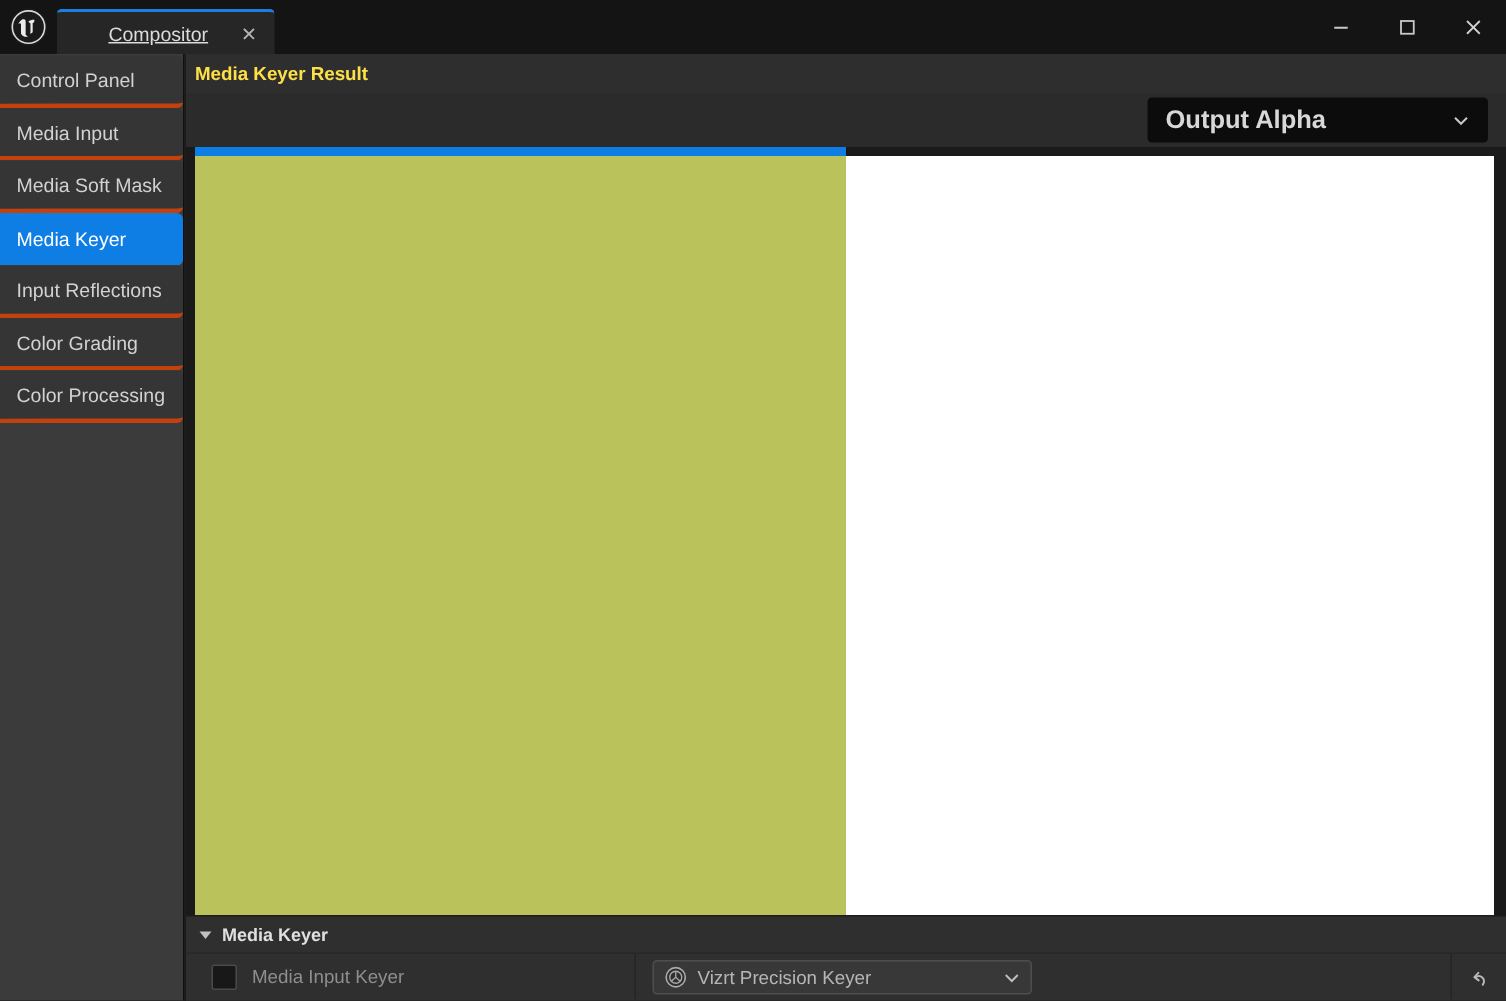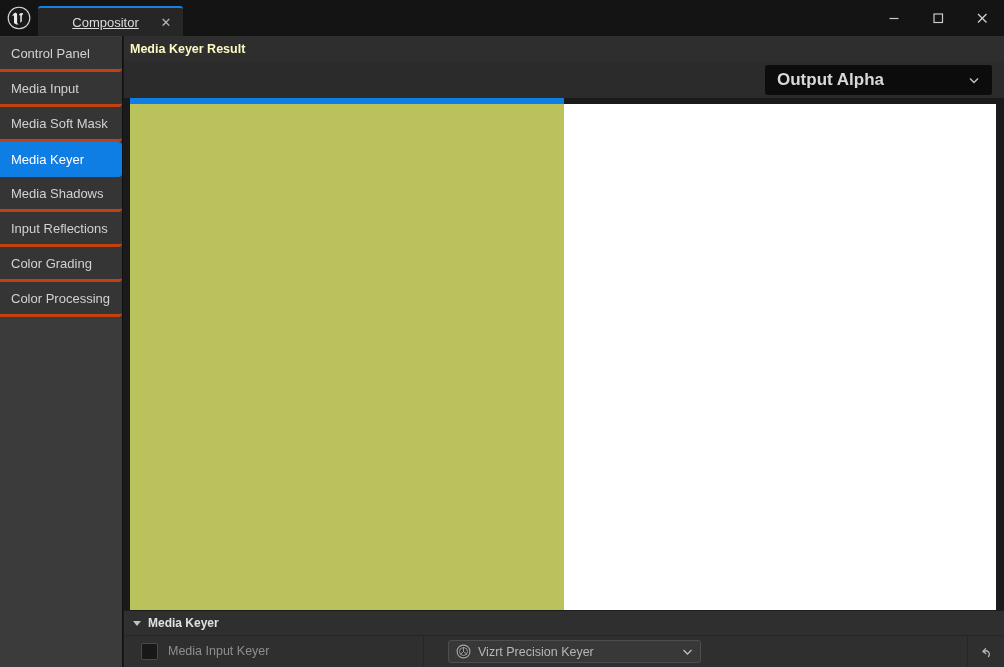--- a/index.html
+++ b/index.html
@@ -144,21 +144,21 @@
     height: 26px;
     background: #2e2e2e;
     display: flex;
     align-items: center;
     padding-left: 6px;
     box-sizing: border-box;
   }
   .result-header-title {
     font-size: 12.5px;
     font-weight: bold;
-    color: #fef9c3;
+    color: #fde047;
   }
 
   
   .dd-row {
     position: relative;
     height: 36px;
     background: #2b2b2b;
   }
   .dropdown {
     position: absolute;
@@ -289,21 +289,21 @@
   }
   .det-label {
     margin-left: 10px;
     font-size: 12.5px;
     color: #8e8e8e;
     white-space: nowrap;
   }
 
   .combo {
     position: absolute;
-    left: 324px;
+    left: 311px;
     top: 4px;
     width: 253px;
     height: 23px;
     background: #383838;
     border: 1px solid #4e4e4e;
     border-radius: 3px;
     box-sizing: border-box;
     display: flex;
     align-items: center;
     padding: 0 6px 0 6px;
@@ -398,23 +398,20 @@
       <span>Control Panel</span>
     </div>
     <div class="side-item">
       <span>Media Input</span>
     </div>
     <div class="side-item">
       <span>Media Soft Mask</span>
     </div>
     <div class="side-item selected">
       <span>Media Keyer</span>
-    </div>
-    <div class="side-item">
-      <span>Media Shadows</span>
     </div>
     <div class="side-item">
       <span>Input Reflections</span>
     </div>
     <div class="side-item">
       <span>Color Grading</span>
     </div>
     <div class="side-item">
       <span>Color Processing</span>
     </div>

